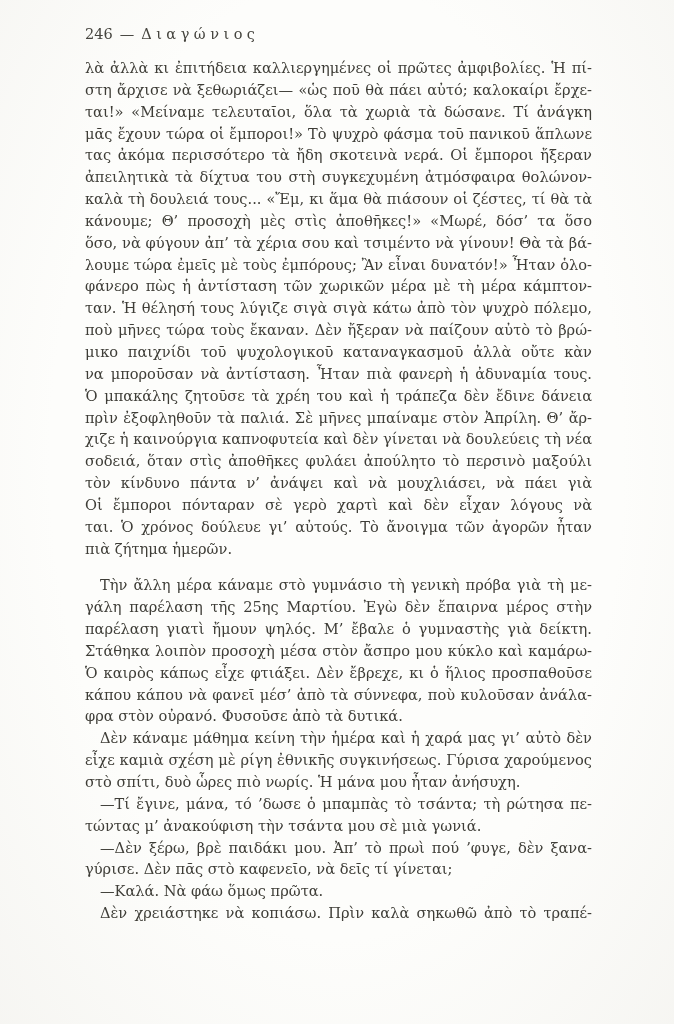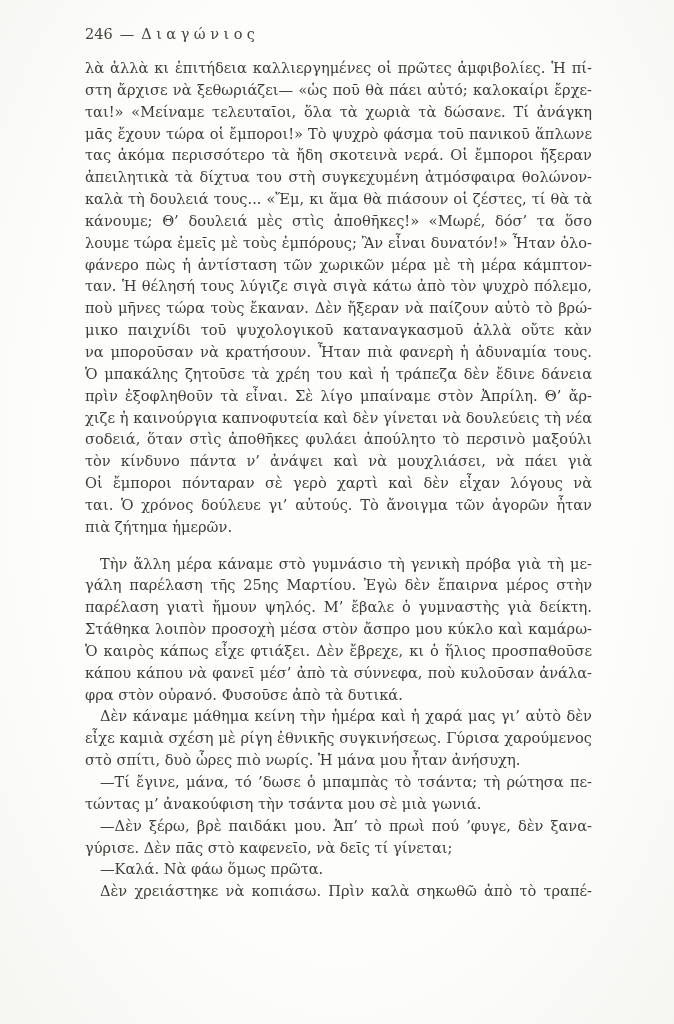--- a/index.html
+++ b/index.html
@@ -63,29 +63,30 @@
   <div class="page-body">
 
   <div class="paragraph">
         <div class="line j">λὰ ἀλλὰ κι ἐπιτήδεια καλλιεργημένες οἱ πρῶτες ἀμφιβολίες. Ἡ πί-</div>
         <div class="line j">στη ἄρχισε νὰ ξεθωριάζει— «ὡς ποῦ θὰ πάει αὐτό; καλοκαίρι ἔρχε-</div>
         <div class="line j">ται!» «Μείναμε τελευταῖοι, ὅλα τὰ χωριὰ τὰ δώσανε. Τί ἀνάγκη</div>
         <div class="line j">μᾶς ἔχουν τώρα οἱ ἔμποροι!» Τὸ ψυχρὸ φάσμα τοῦ πανικοῦ ἅπλωνε</div>
         <div class="line j">τας ἀκόμα περισσότερο τὰ ἤδη σκοτεινὰ νερά. Οἱ ἔμποροι ἤξεραν</div>
         <div class="line j">ἀπειλητικὰ τὰ δίχτυα του στὴ συγκεχυμένη ἀτμόσφαιρα θολώνον-</div>
         <div class="line j">καλὰ τὴ δουλειά τους... «Ἔμ, κι ἅμα θὰ πιάσουν οἱ ζέστες, τί θὰ τὰ</div>
-        <div class="line j">κάνουμε; Θ’ δουλειά μὲς στὶς ἀποθῆκες!» «Μωρέ, δόσ’ τα ὅσο</div>
+        <div class="line j">κάνουμε; Θ’ προσοχὴ μὲς στὶς ἀποθῆκες!» «Μωρέ, δόσ’ τα ὅσο</div>
+        <div class="line j">ὅσο, νὰ φύγουν ἀπ’ τὰ χέρια σου καὶ τσιμέντο νὰ γίνουν! Θὰ τὰ βά-</div>
         <div class="line j">λουμε τώρα ἐμεῖς μὲ τοὺς ἐμπόρους; Ἂν εἶναι δυνατόν!» Ἦταν ὁλο-</div>
         <div class="line j">φάνερο πὼς ἡ ἀντίσταση τῶν χωρικῶν μέρα μὲ τὴ μέρα κάμπτον-</div>
         <div class="line j">ταν. Ἡ θέλησή τους λύγιζε σιγὰ σιγὰ κάτω ἀπὸ τὸν ψυχρὸ πόλεμο,</div>
         <div class="line j">ποὺ μῆνες τώρα τοὺς ἔκαναν. Δὲν ἤξεραν νὰ παίζουν αὐτὸ τὸ βρώ-</div>
         <div class="line j">μικο παιχνίδι τοῦ ψυχολογικοῦ καταναγκασμοῦ ἀλλὰ οὔτε κὰν ἄμυ-</div>
-        <div class="line j">να μποροῦσαν νὰ κρατήσουν. Ἦταν πιὰ φανερὴ ἡ ἀδυναμία τους.</div>
+        <div class="line j">να μποροῦσαν νὰ ἀντίσταση. Ἦταν πιὰ φανερὴ ἡ ἀδυναμία τους.</div>
         <div class="line j">Ὁ μπακάλης ζητοῦσε τὰ χρέη του καὶ ἡ τράπεζα δὲν ἔδινε δάνεια</div>
-        <div class="line j">πρὶν ἐξοφληθοῦν τὰ εἶναι. Σὲ λίγο μπαίναμε στὸν Ἀπρίλη. Θ’ ἄρ-</div>
+        <div class="line j">πρὶν ἐξοφληθοῦν τὰ παλιά. Σὲ μῆνες μπαίναμε στὸν Ἀπρίλη. Θ’ ἄρ-</div>
         <div class="line j">χιζε ἡ καινούργια καπνοφυτεία καὶ δὲν γίνεται νὰ δουλεύεις τὴ νέα</div>
         <div class="line j">σοδειά, ὅταν στὶς ἀποθῆκες φυλάει ἀπούλητο τὸ περσινὸ μαξούλι μὲ</div>
         <div class="line j">τὸν κίνδυνο πάντα ν’ ἀνάψει καὶ νὰ μουχλιάσει, νὰ πάει γιὰ κάψιμο.</div>
         <div class="line j">Οἱ ἔμποροι πόνταραν σὲ γερὸ χαρτὶ καὶ δὲν εἶχαν λόγους νὰ βιάζον-</div>
         <div class="line j">ται. Ὁ χρόνος δούλευε γι’ αὐτούς. Τὸ ἄνοιγμα τῶν ἀγορῶν ἦταν</div>
         <div class="line">πιὰ ζήτημα ἡμερῶν.</div>
       </div>
       <div class="paragraph gap">
         <div class="line j ind">Τὴν ἄλλη μέρα κάναμε στὸ γυμνάσιο τὴ γενικὴ πρόβα γιὰ τὴ με-</div>
         <div class="line j">γάλη παρέλαση τῆς 25ης Μαρτίου. Ἐγὼ δὲν ἔπαιρνα μέρος στὴν</div>

